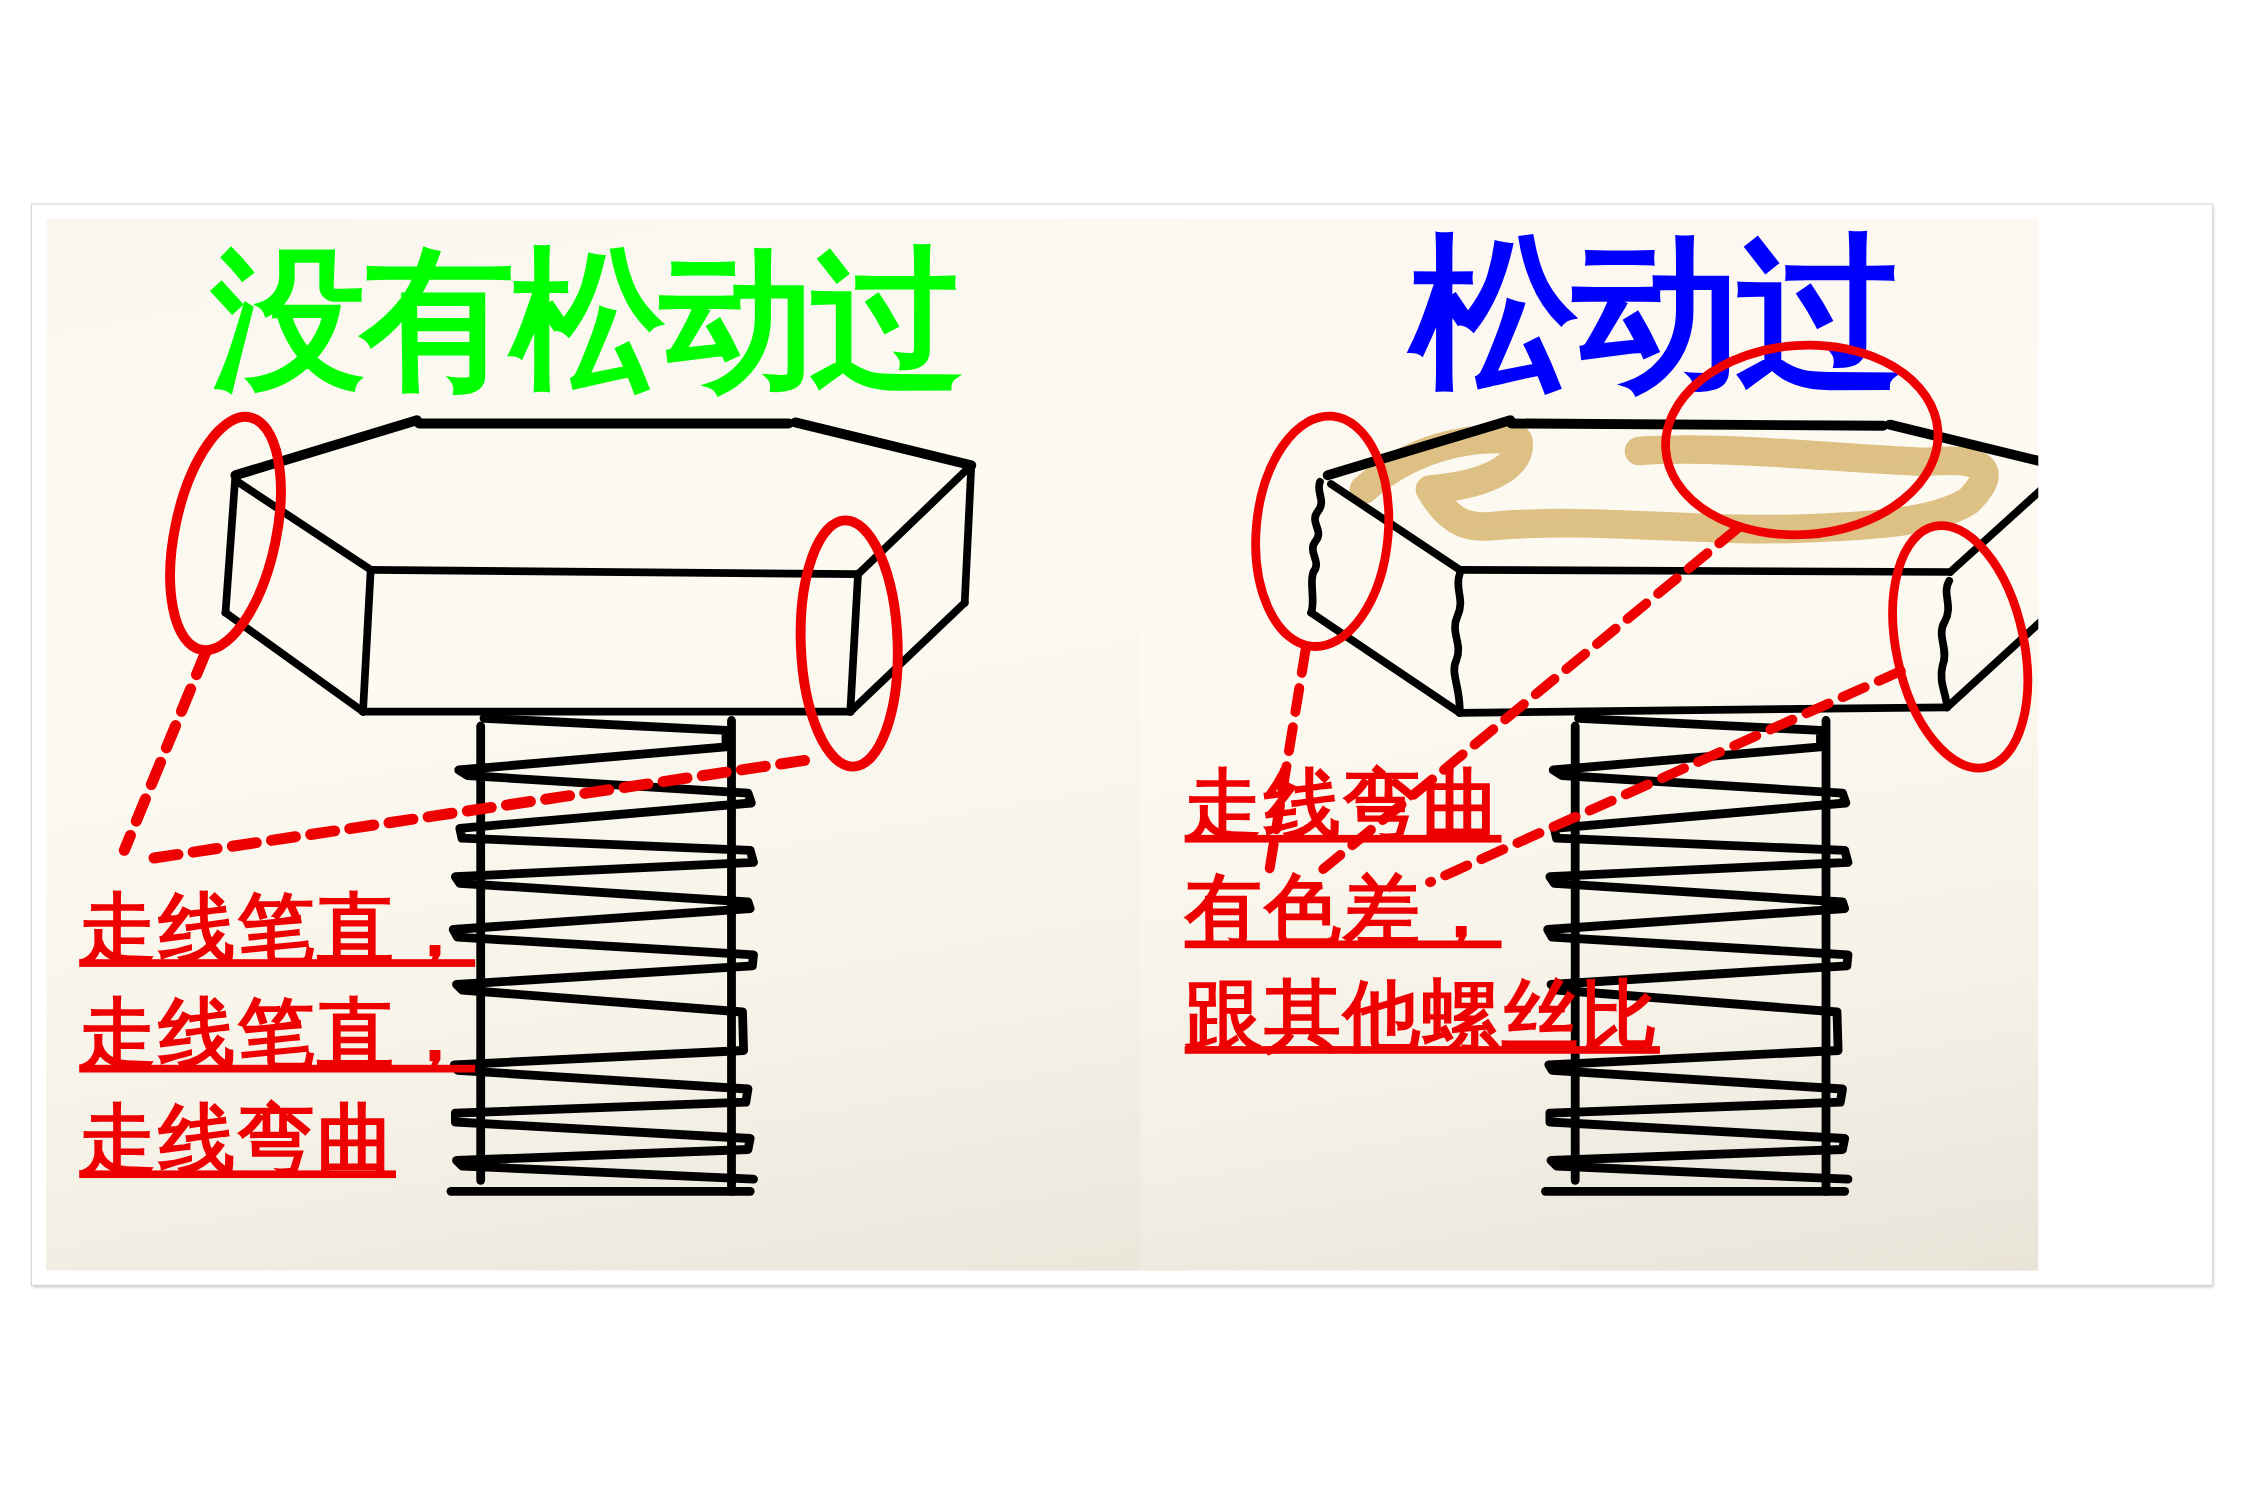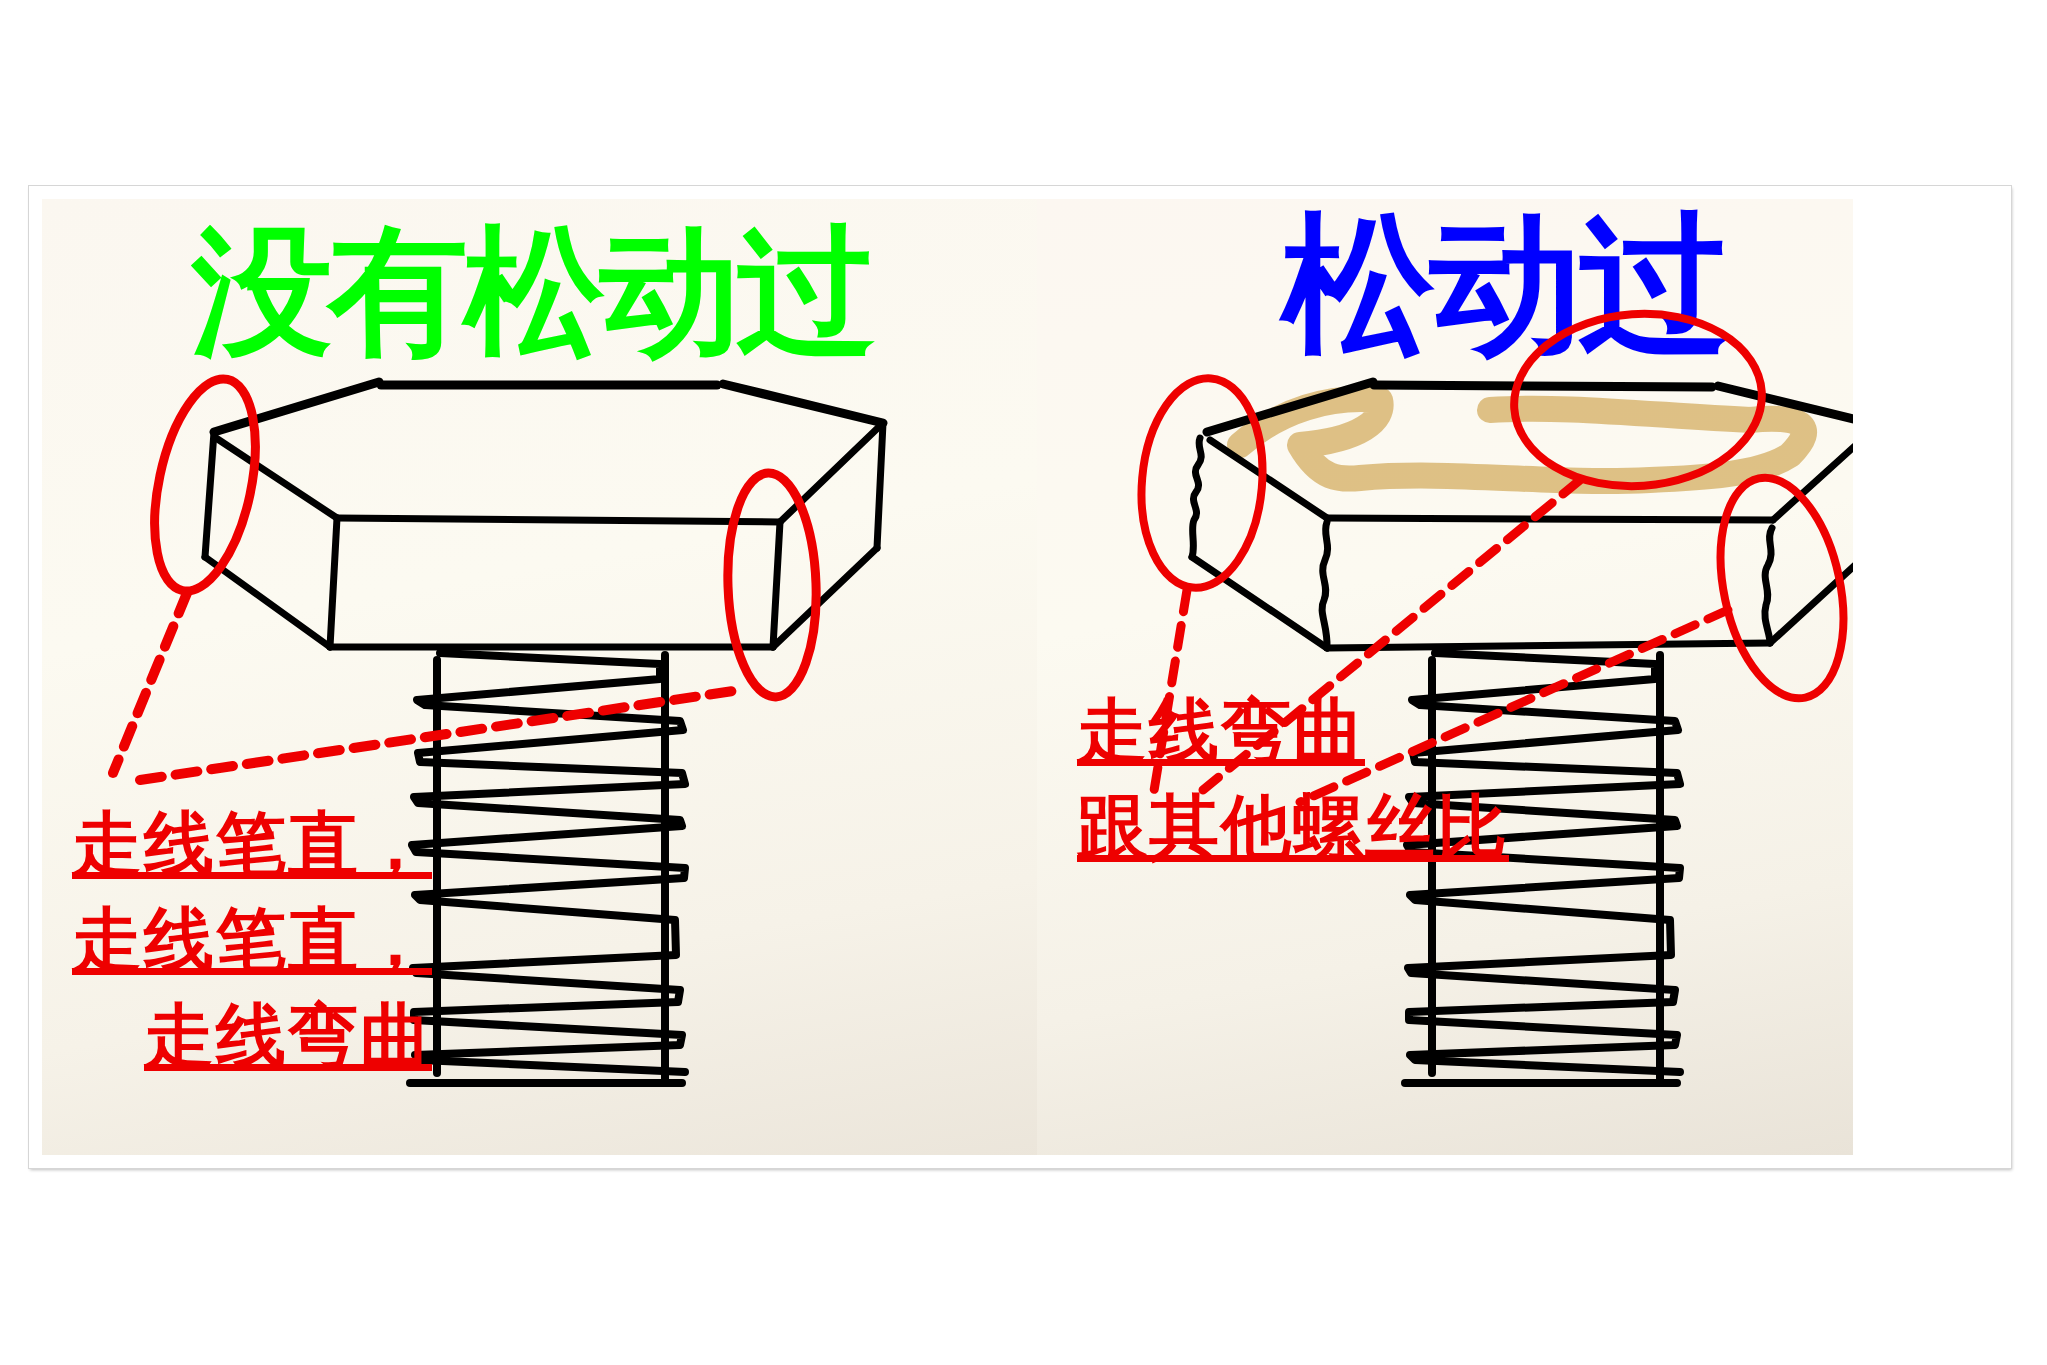--- a/index.html
+++ b/index.html
@@ -15,21 +15,21 @@
   .panel.left { left: 42px; width: 1036px; background: linear-gradient(170deg, #fbf7f0 0%, #fcfaf1 40%, #f6f2e8 75%, #ebe5da 100%); }
   .panel.right { left: 1037px; width: 816px; background: linear-gradient(170deg, #fcf7f1 0%, #fcfaf1 40%, #f5f1e7 75%, #e9e3d8 100%); }
   .title {
     position: absolute; font-weight: bold; white-space: nowrap; line-height: 1;
     font-family: "DejaVu Sans", sans-serif; letter-spacing: -4px;
   }
   .title.left-title { left: 150px; top: 23px; font-size: 140px; }
   .title.right-title { left: 245px; top: 10px; font-size: 152px; }
   .notes { position: absolute; font-weight: bold; line-height: 96px; white-space: nowrap; font-size: 70px; letter-spacing: 2px; text-decoration: underline; }
   .notes .line { display: block; height: 96px; }
-  .notes.left-notes { left: 30px; top: 597px; text-align: right; }
+  .notes.left-notes { left: 30px; top: 597px; }
   .notes.right-notes { left: 40px; top: 484px; }
   svg.drawing { position: absolute; left: 0; top: 0; }
 </style>
 </head>
 <body>
 
 <div class="frame"></div>
 
 <div class="panel left">
   <div class="title left-title" style="color:#00ff00">没有松动过</div>
@@ -125,15 +125,16 @@
       <g stroke="#ee0000" stroke-width="9" stroke-dasharray="22 14">
         <line x1="1187" y1="590" x2="1153" y2="797"></line>
         <line x1="1580" y1="480" x2="1203" y2="790"></line>
         <line x1="1728" y1="610" x2="1300" y2="802"></line>
       </g>
     </g>
   </svg>
 
   <div class="notes right-notes" style="color:#ee0000">
     <span class="line">走线弯曲</span>
+    <span class="line">有色差，</span>
     <span class="line">跟其他螺丝比</span>
   </div>
 </div>
 
 </body></html>

